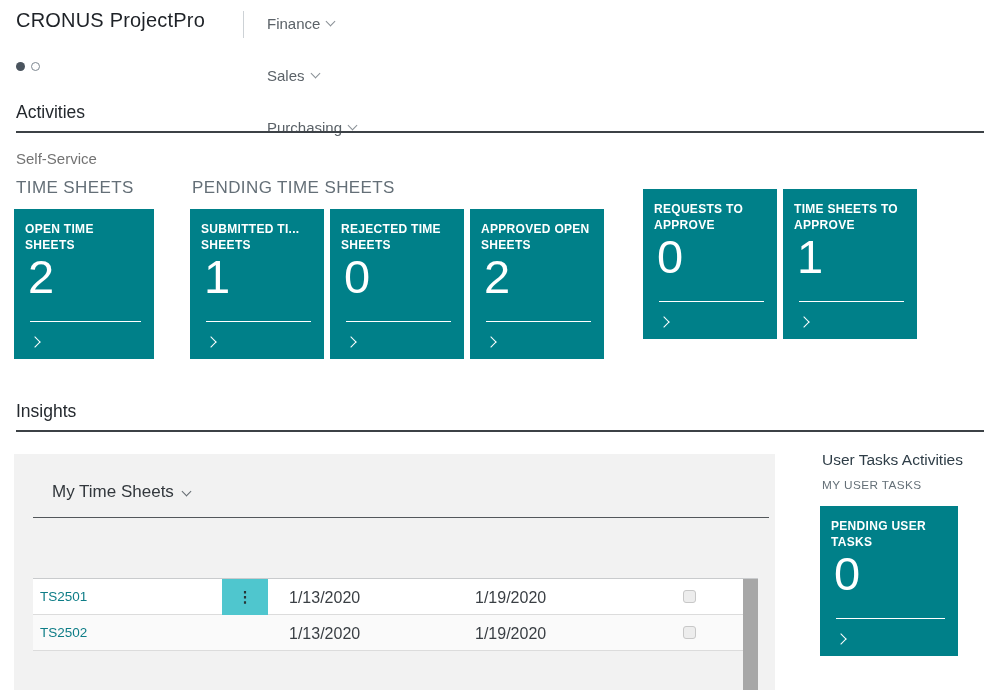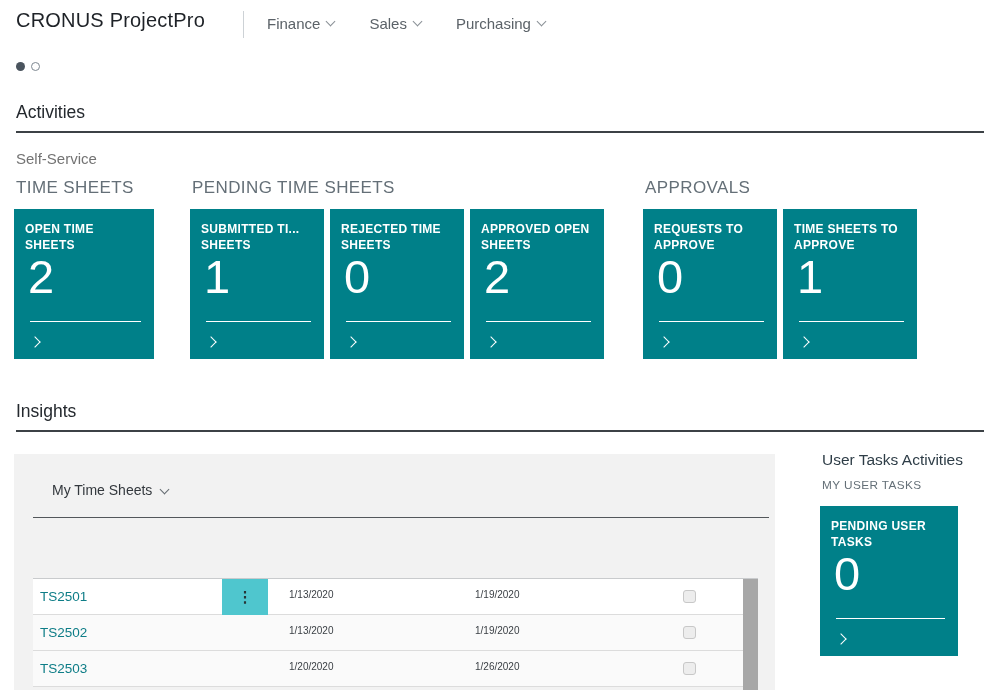--- a/index.html
+++ b/index.html
@@ -9,21 +9,21 @@
   }
   *{box-sizing:border-box;margin:0;padding:0;}
   body{background:#fff;}
   .app{
     position:relative;width:986px;height:690px;background:#fff;overflow:hidden;
     font-family:"Liberation Sans",sans-serif;color:#2a2f34;
   }
   
   .app-title{position:absolute;left:16px;top:9px;font-size:20px;font-weight:400;color:#1e2227;letter-spacing:.2px;}
   .top-divider{position:absolute;left:243px;top:11px;width:1px;height:27px;background:#cdd2d6;}
-  .nav{position:absolute;left:267px;top:15px;display:flex;gap:35px;}
+  .nav{position:absolute;left:267px;top:15px;display:flex;gap:35px;flex-direction:column;}
   .nav-item{display:flex;align-items:center;gap:7px;font-size:15px;color:#5b6268;cursor:pointer;}
   .chev-down{width:7px;height:7px;border-right:1.4px solid #8a9096;border-bottom:1.4px solid #8a9096;
     transform:rotate(45deg);margin-top:-4px;display:inline-block;}
   
   .dots{position:absolute;left:16px;top:62px;display:flex;gap:6px;align-items:center;}
   .dot{width:9px;height:9px;border-radius:50%;cursor:pointer;}
   .dot.active{background:#4a545e;}
   .dot.inactive{border:1.5px solid #7e8891;background:transparent;}
   
   .section-title{position:absolute;font-size:17.5px;color:#24292e;}
@@ -42,35 +42,35 @@
   .g1 .tile{width:140px;}
   .tile-label{padding:13px 8px 0 11px;font-size:12px;font-weight:700;letter-spacing:.3px;line-height:1.3;}
   .tile-label span{display:block;}
   .tile-value{position:absolute;left:14px;top:44px;font-size:47px;font-weight:300;line-height:1;letter-spacing:1px;}
   .tile-sep{position:absolute;left:16px;right:13px;bottom:37px;height:1px;background:#fff;}
   .tile-chev{position:absolute;left:17px;bottom:13px;width:8px;height:8px;
     border-right:1.6px solid #fff;border-top:1.6px solid #fff;transform:rotate(45deg);}
   
   .panel{position:absolute;left:14px;top:454px;width:761px;height:236px;background:#f2f2f2;overflow:hidden;}
   .panel-title{position:absolute;left:38px;top:28px;display:flex;align-items:center;gap:9px;
-    font-size:14px;color:#33383d;cursor:pointer;}
+    font-size:17px;color:#33383d;cursor:pointer;}
   .panel-title .chev-down{border-color:#646b71;margin-top:-2px;}
   .panel-line{position:absolute;left:19px;top:63px;width:736px;height:1px;background:#53575b;}
   .thead{position:absolute;left:19px;top:100px;width:725px;height:24px;}
   .th{position:absolute;top:0;font-size:12px;color:#535c63;letter-spacing:.3px;cursor:pointer;}
   .th-no{left:6px;} .th-start{left:256px;} .th-end{left:442px;} .th-comment{left:620px;}
   .sort-arrow{font-size:11px;color:#4a535a;margin-left:3px;}
   .thead-border{position:absolute;left:19px;top:124px;width:725px;height:1px;background:#c9cbcd;}
   .tbody{position:absolute;left:19px;top:125px;width:710px;}
   .trow{position:relative;height:36px;background:#fafafa;border-bottom:1px solid #dcdcdc;}
   .trow.selected{background:#ffffff;}
   .c-no{position:absolute;left:7px;top:10px;font-size:13.5px;color:var(--link);text-decoration:none;cursor:pointer;}
   .c-kebab{position:absolute;left:189px;top:0;width:46px;height:36px;background:var(--cyan);
     display:flex;align-items:center;justify-content:center;color:#273537;font-size:15px;font-weight:700;cursor:pointer;}
-  .c-start,.c-end{position:absolute;top:10px;font-size:10px;color:#3a3f44;}
+  .c-start,.c-end{position:absolute;top:10px;font-size:16px;color:#3a3f44;}
   .c-start{left:256px;} .c-end{left:442px;}
   .c-check{position:absolute;left:650px;top:11px;width:13px;height:13px;background:#ededed;
     border:1px solid #c8c8c8;border-radius:3px;cursor:pointer;}
   .vscroll{position:absolute;left:729px;top:125px;width:15px;height:111px;background:#a7a7a7;cursor:pointer;}
   
   #user-tasks-title{position:absolute;left:822px;top:451px;font-size:15.5px;color:#2e3d47;}
   #user-tasks-caption{position:absolute;left:822px;top:478px;font-size:11.8px;color:#646f77;letter-spacing:.4px;}
   #user-tile-holder{position:absolute;left:820px;top:506px;}
   #user-tile-holder .tile{width:138px;}
 </style>
@@ -145,21 +145,20 @@
             <span>APPROVED OPEN</span>
             <span>SHEETS</span>
           </div>
           <div class="tile-value">2</div>
           <div class="tile-sep"></div>
           <div class="tile-chev"></div>
         </div>
       </div>
   </div>
   <div class="cue-group g3">
-    <div class="cue-caption">APPROVALS</div>
     <div class="tiles">
         <div class="tile">
           <div class="tile-label">
             <span>REQUESTS TO</span>
             <span>APPROVE</span>
           </div>
           <div class="tile-value">0</div>
           <div class="tile-sep"></div>
           <div class="tile-chev"></div>
         </div>
@@ -194,26 +193,20 @@
           <span class="c-start">1/13/2020</span>
           <span class="c-end">1/19/2020</span>
           <span class="c-check"></span>
         </div>
         <div class="trow">
           <a class="c-no">TS2502</a>
           <span class="c-start">1/13/2020</span>
           <span class="c-end">1/19/2020</span>
           <span class="c-check"></span>
         </div>
-        <div class="trow">
-          <a class="c-no">TS2503</a>
-          <span class="c-start">1/20/2020</span>
-          <span class="c-end">1/26/2020</span>
-          <span class="c-check"></span>
-        </div>
       </div>
     <div class="vscroll"></div>
   </div>
 
   <div id="user-tasks-title">User Tasks Activities</div>
   <div id="user-tasks-caption">MY USER TASKS</div>
   <div id="user-tile-holder">
       <div class="tile">
         <div class="tile-label">
           <span>PENDING USER</span>

